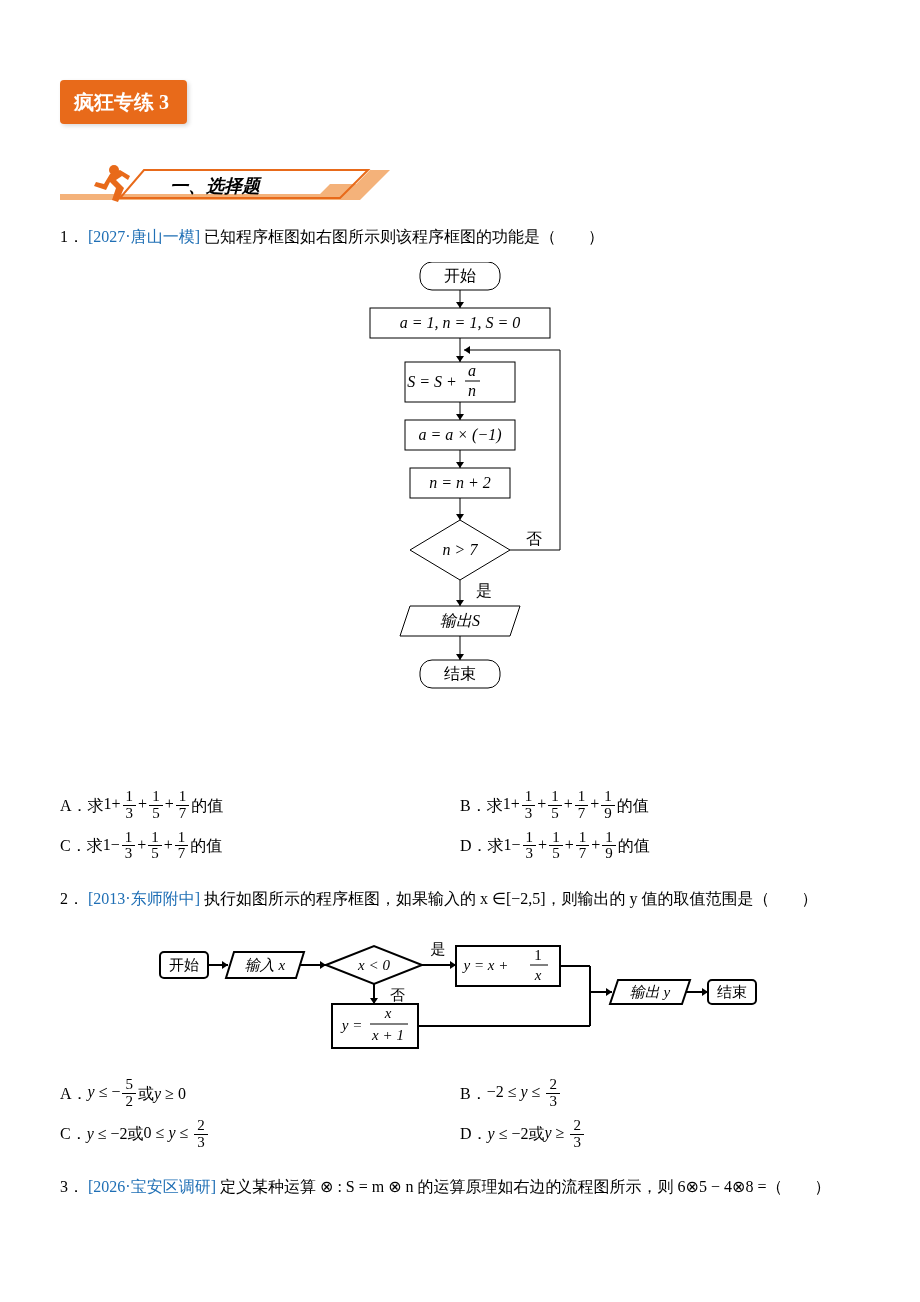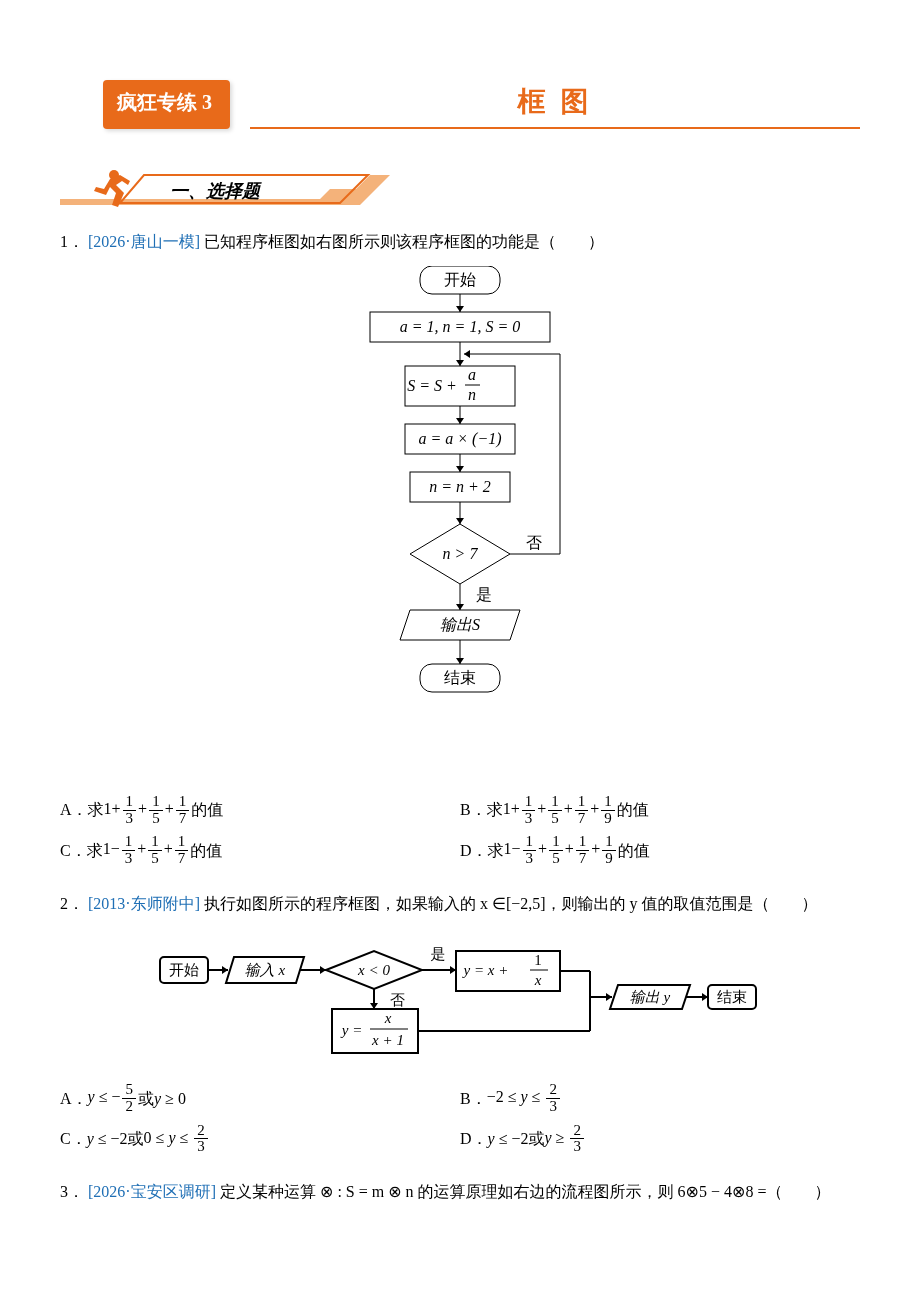--- a/index.html
+++ b/index.html
@@ -5,21 +5,21 @@
   * { box-sizing: border-box; margin: 0; padding: 0; }
   body {
     font-family: "Microsoft YaHei", "SimSun", serif;
     font-size: 16px;
     color: #000;
     background: #fff;
     width: 920px;
     padding: 80px 60px 40px 60px;
     line-height: 1.6;
   }
-  .header-row { display:flex; margin-bottom:40px;margin-left:43px; }
+  .header-row { display:flex; align-items:flex-end; margin-bottom:40px; }
   .header-badge {
     background: #e86a1a;
     color: #fff;
     font-family: "KaiTi", serif;
     font-size: 20px;
     font-weight: bold;
     padding: 6px 18px 6px 14px;
     border-radius: 4px;
     box-shadow: 2px 2px 4px rgba(0,0,0,0.15);
     margin-right: 20px;
@@ -59,40 +59,39 @@
   .frac .d { display:block; padding:0 3px; }
   .math { font-family: "Times New Roman", serif; font-style: italic; }
   .mathup { font-family: "Times New Roman", serif; font-style: normal; }
   .q2-img { text-align:center; margin:10px 0 14px 0; }
 </style>
 </head>
 <body>
 
 <div class="header-row">
   <div class="header-badge">疯狂专练 3</div>
-  <div class="header-title">框 图</div>
 </div>
 
 <div class="section-header">
   <svg width="340" height="42">
     <polygon points="0,36 300,36 330,6 310,6 296,20 270,20 260,30 0,30" fill="#f4b27a"></polygon>
     <polygon points="60,34 280,34 308,6 84,6" fill="none" stroke="#e86a1a" stroke-width="2"></polygon>
   </svg>
   <svg class="runner" width="60" height="44">
     <g fill="#e86a1a">
       <circle cx="34" cy="8" r="5"></circle>
       <path d="M30 12 L24 22 L16 20 L14 24 L26 28 L30 20 L36 26 L32 38 L38 40 L44 26 L36 18 L42 14 L48 18 L50 14 L40 8 Z"></path>
     </g>
   </svg>
   <div class="label">一、选择题</div>
 </div>
 
 <div class="q-line">
   <span>1．</span>
-  <span class="source">[2026·唐山一模]</span>
+  <span class="source">[2027·唐山一模]</span>
   <span>已知程序框图如右图所示则该程序框图的功能是（　　）</span>
 </div>
 
 <div class="flowchart">
   <svg width="280" height="500" font-family="Times New Roman" font-size="16">
 
     <rect x="100" y="0" width="80" height="28" rx="12" ry="12" fill="#fff" stroke="#000"></rect>
     <text x="140" y="19" text-anchor="middle">开始</text>
     <line x1="140" y1="28" x2="140" y2="46" stroke="#000"></line>
       <polygon points="140,46 136,40 144,40"></polygon>

